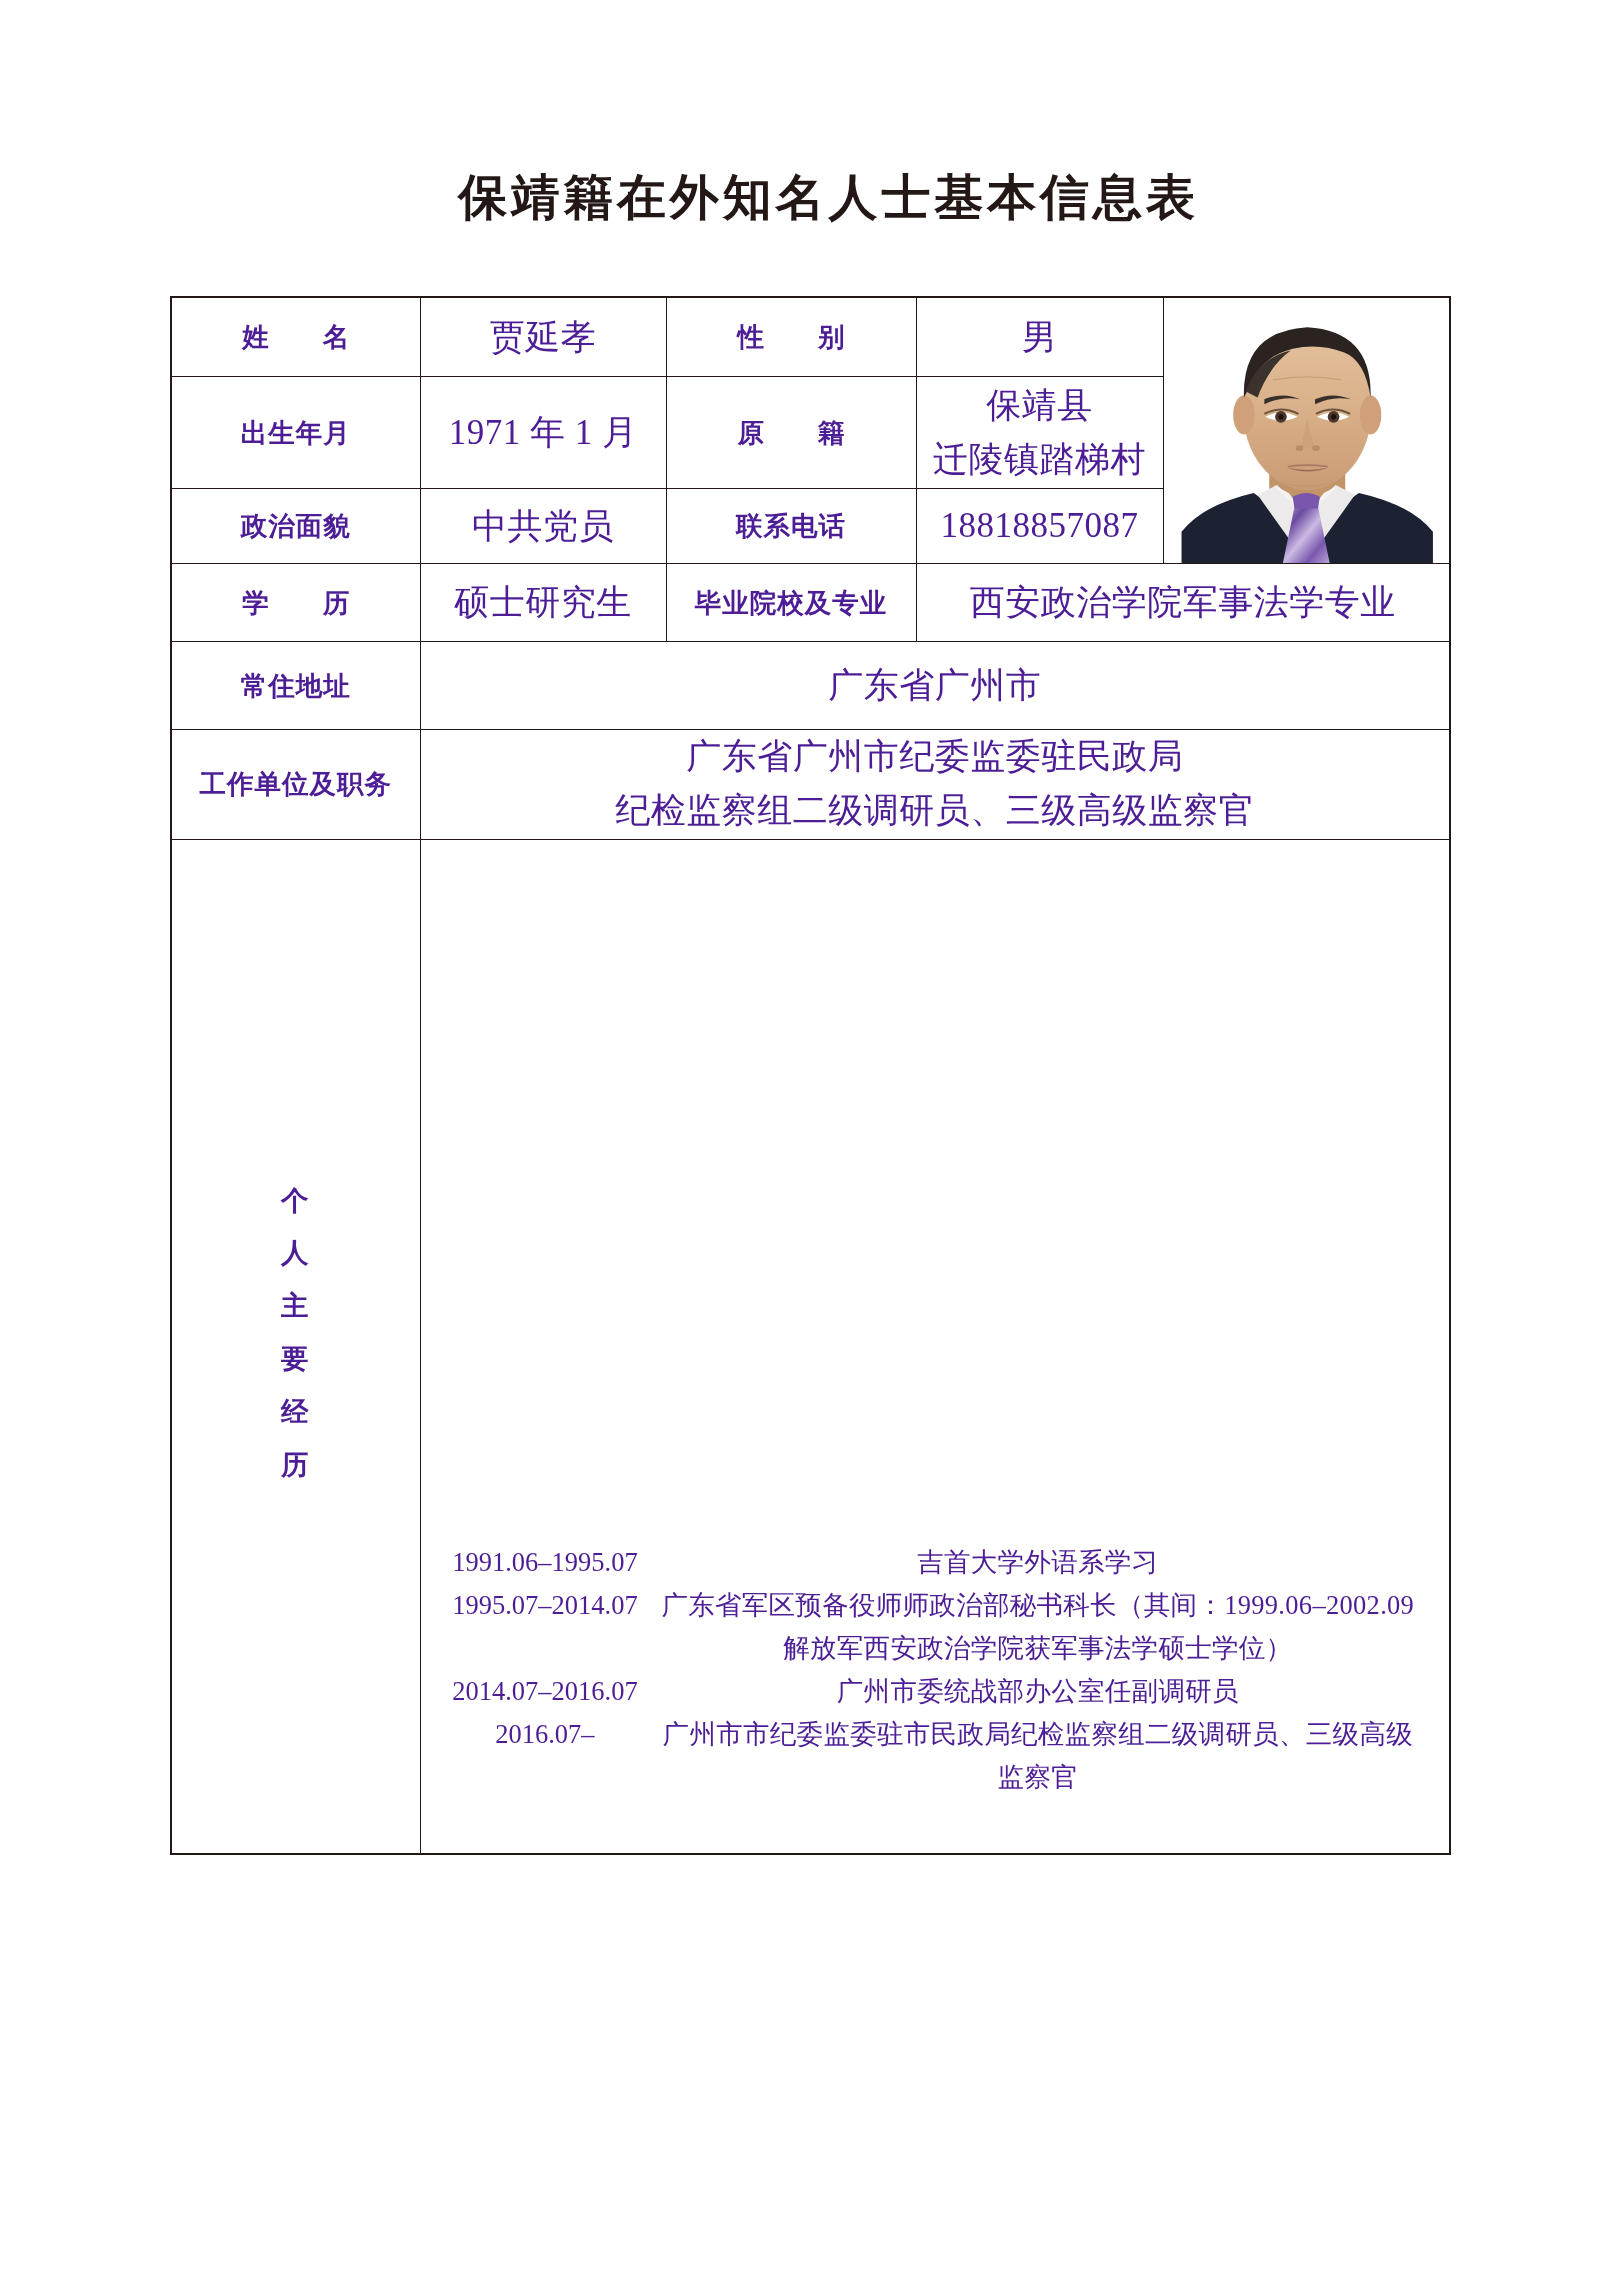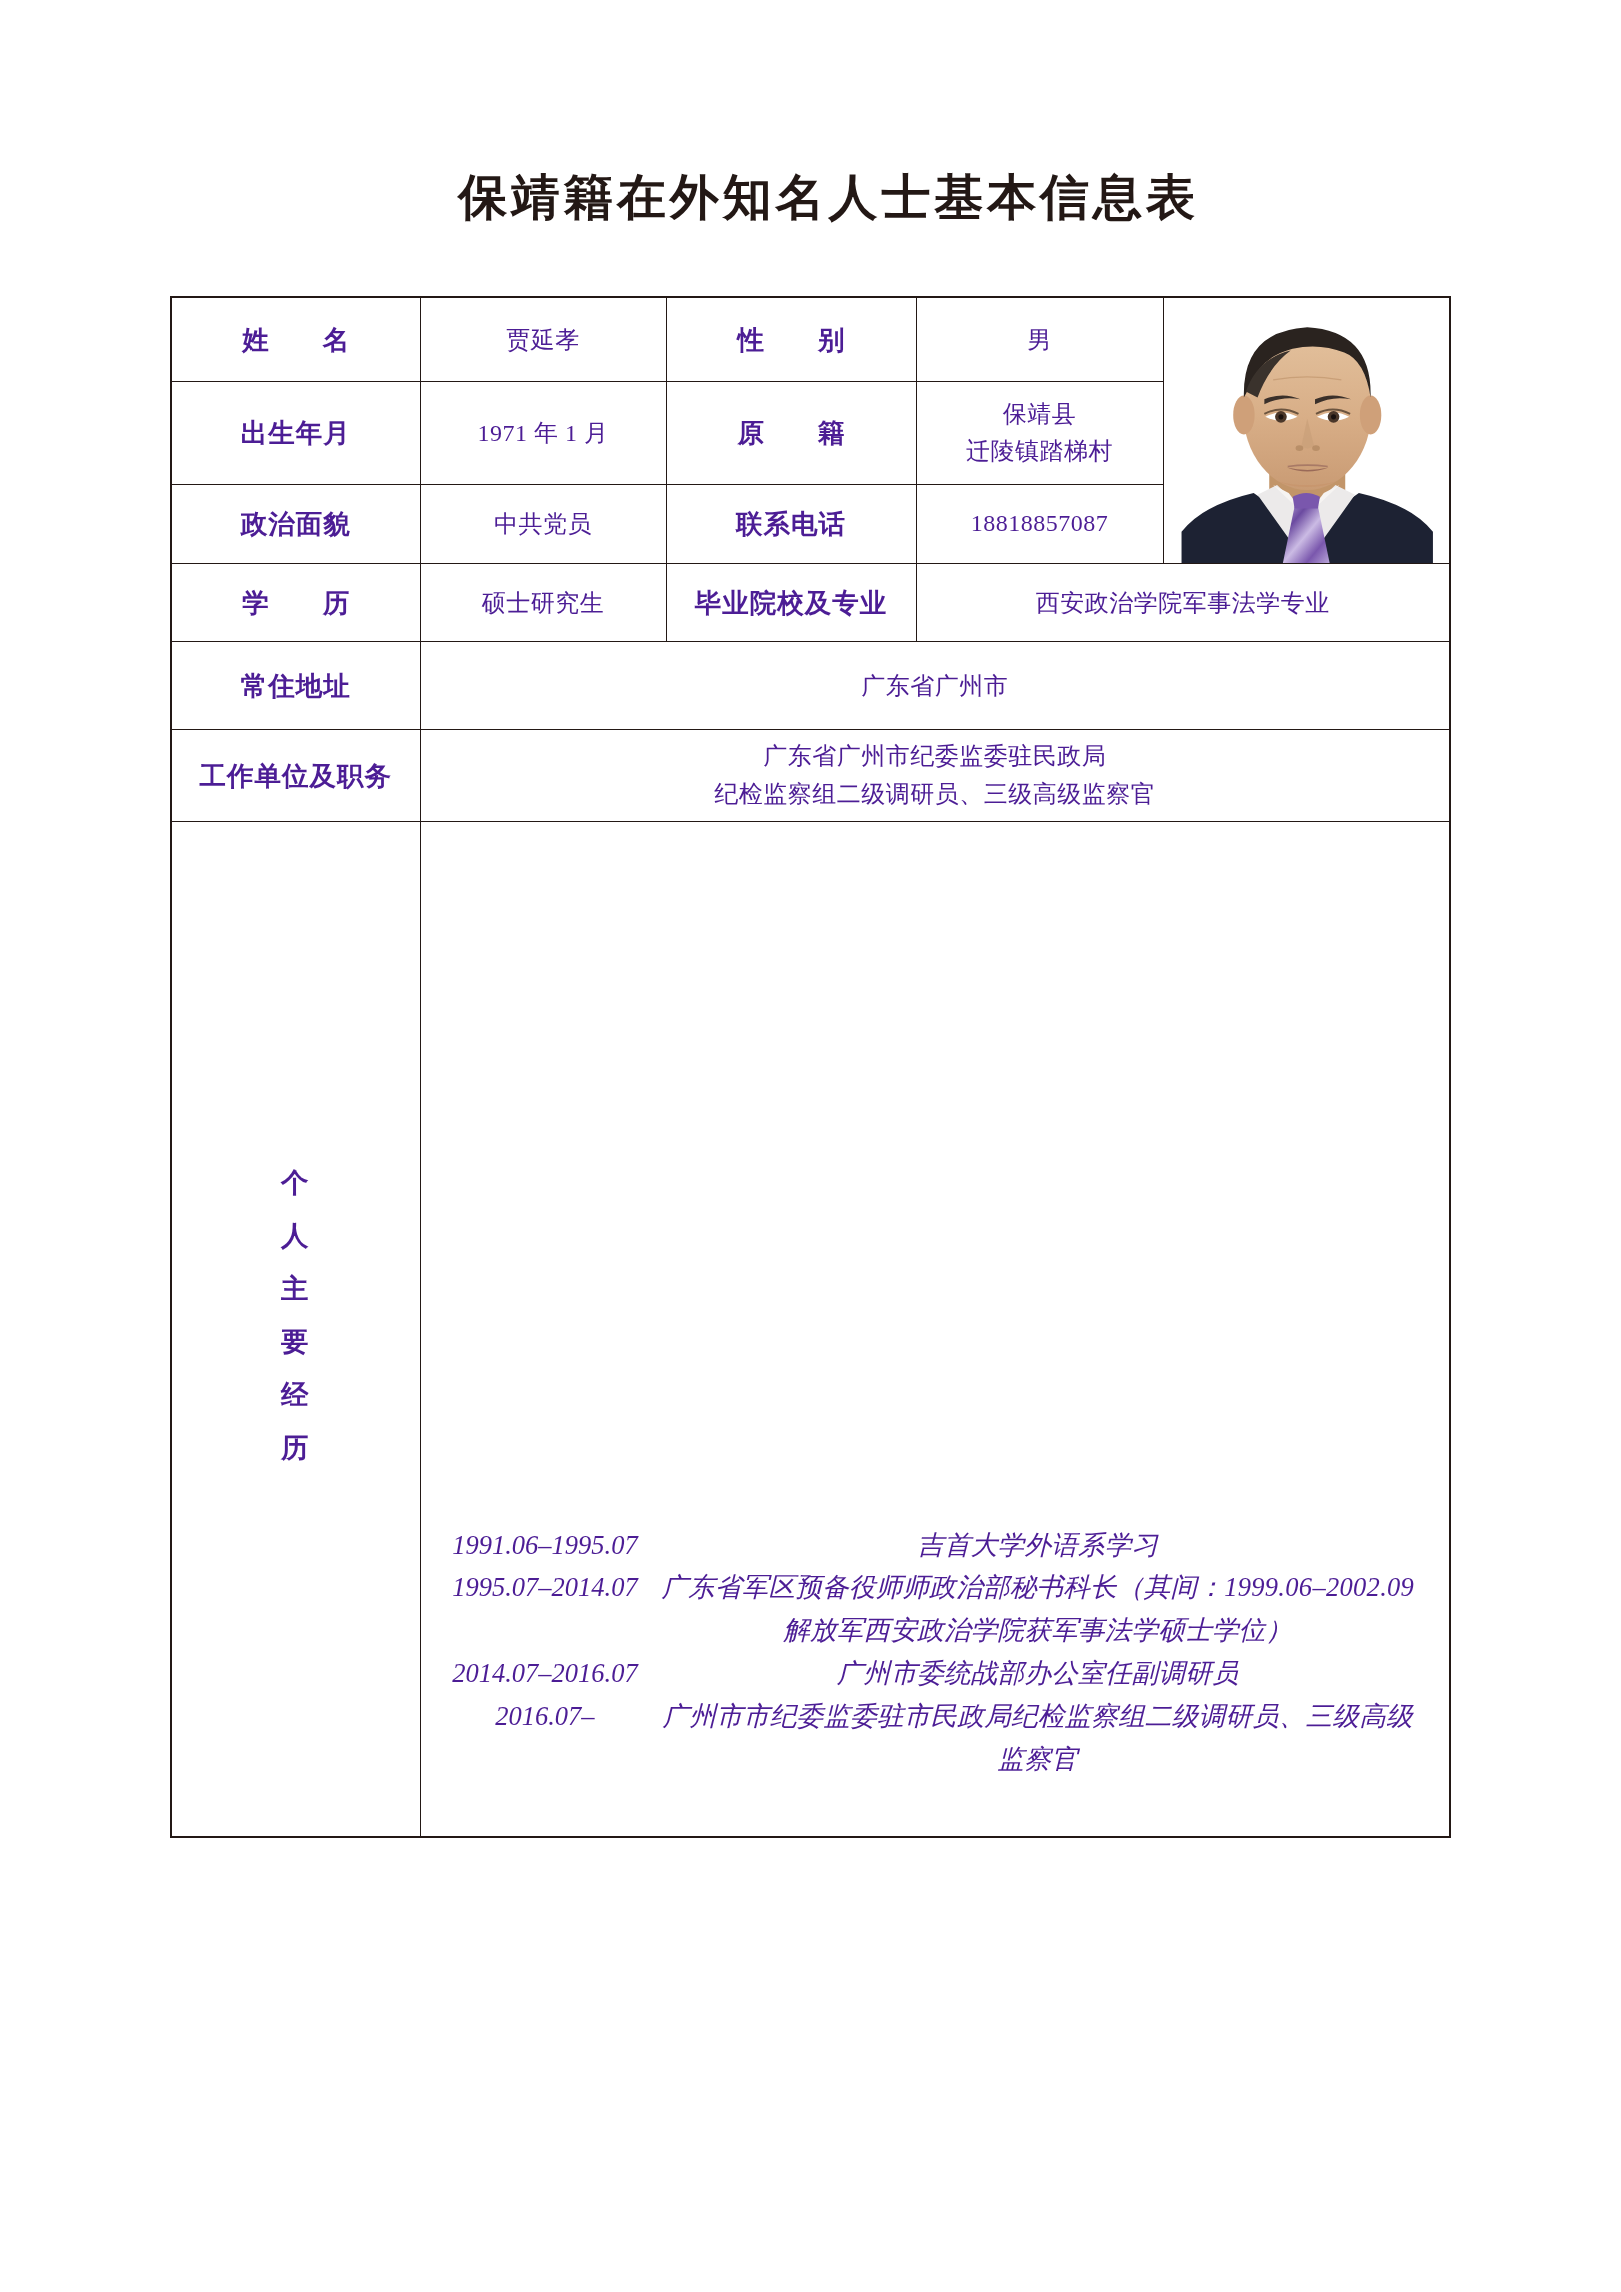--- a/index.html
+++ b/index.html
@@ -60,21 +60,21 @@
   }
 
   .lbl {
     font-weight: 700;
     font-size: 26.5px;
     letter-spacing: 1px;
     font-family: "Liberation Serif", "DejaVu Serif", serif;
   }
   .lbl-wide { letter-spacing: 13.7px; text-indent: 13.7px; }
   .val {
-    font-size: 24px;
+    font-size: 35px;
     font-weight: 400;
     letter-spacing: 0.5px;
   }
   .val-2line { line-height: 1.55; }
 
   .r1 { height: 78px; }
   .r2 { height: 94px; }
   .r3 { height: 73px; }
   .r4 { height: 78px; }
   .r5 { height: 88px; padding-left: 7px; }
@@ -94,21 +94,20 @@
   }
   .photo-svg { display: block; width: 100%; height: 100%; }
 
   .exp-cell {
     vertical-align: top;
     text-align: left;
     padding: 0;
   }
   .exp-inner {
     padding: 676px 29px 29px 27.4px;
-    font-style: italic;
   }
   .exp-row {
     display: flex;
     align-items: flex-start;
     font-size: 26.5px;
     line-height: 1.62;
     margin-bottom: 0px;
   }
   .exp-period {
     flex: 0 0 194px;

